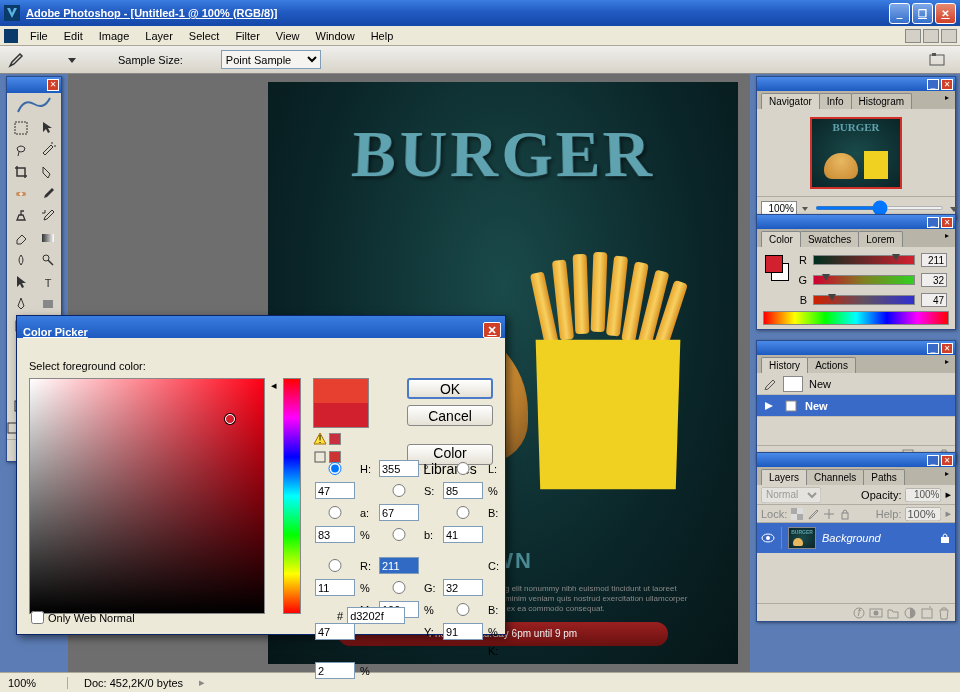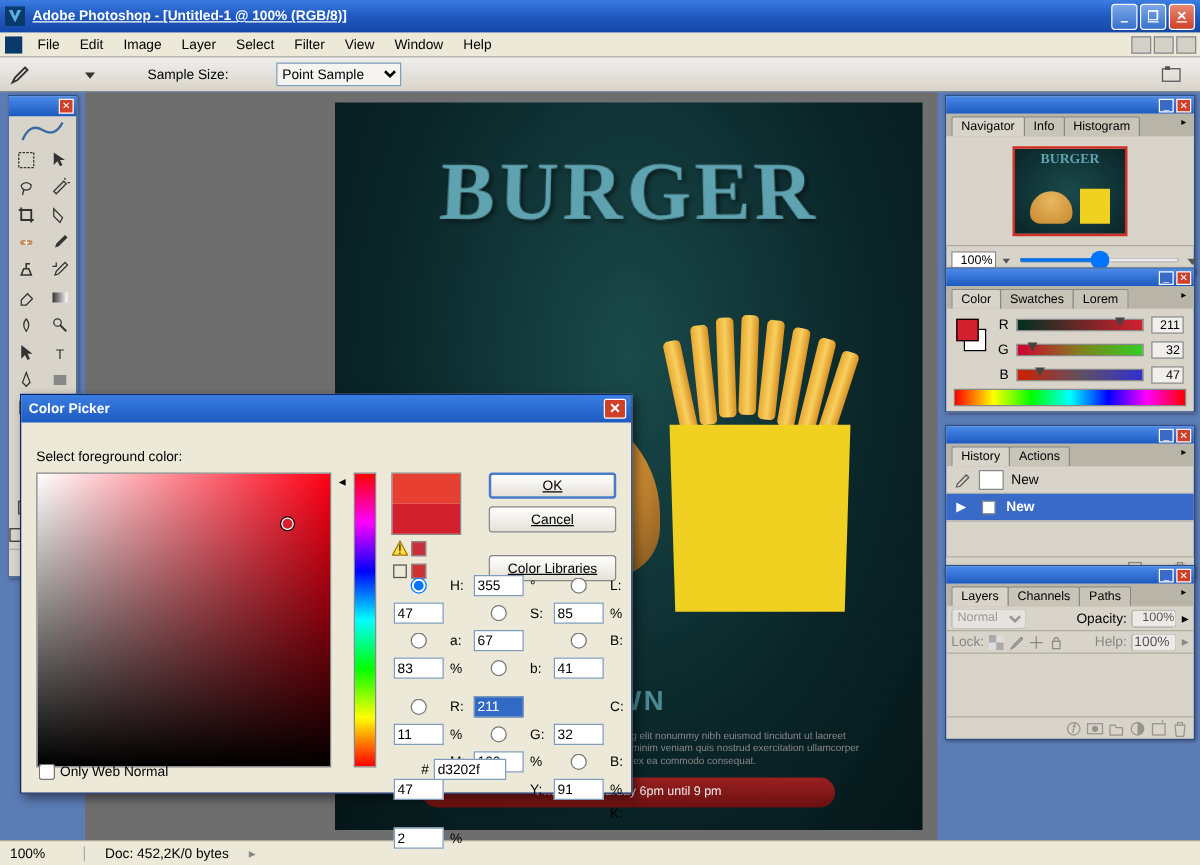--- a/index.html
+++ b/index.html
@@ -115,37 +115,37 @@
 .layers-pal .lthumb { width: 28px; height: 22px; background: radial-gradient(ellipse, #1a4a4a, #0a2528); border: 1px solid #888; position: relative; }
 .layers-pal .lthumb::after { content: 'BURGER'; position: absolute; top: 1px; left: 0; right: 0; font-size: 5px; color: #5fa3b0; text-align: center; font-weight: bold; }
 .layers-pal .lthumb::before { content: ''; position: absolute; left: 4px; bottom: 2px; width: 10px; height: 8px; background: #e8b860; border-radius: 5px 5px 2px 2px; }
 .layers-pal .lname { flex: 1; font-style: italic; }
 .layers-pal .lock-ic { width: 12px; height: 12px; }
 .layers-pal .lfoot { height: 18px; border-top: 1px solid #b0ac9f; display: flex; align-items: center; padding: 0 4px; gap: 3px; justify-content: flex-end; }
 .layers-pal .lfoot .ficon { width: 14px; height: 14px; opacity: .5; cursor: pointer; }
 
 
 .dialog { position: absolute; left: 16px; top: 315px; width: 490px; background: #ece9d8; border: 1px solid #0a246a; box-shadow: 3px 3px 8px rgba(0,0,0,.5); z-index: 100; }
-.dialog .dhead { height: 22px; background: linear-gradient(to bottom, #3a7de0 0%, #1d5ac0 100%); display: flex; align-items: center; padding: 0 4px; color: white; font-weight: bold; }
+.dialog .dhead { height: 22px; background: linear-gradient(to bottom, #3a7de0 0%, #1d5ac0 100%); display: flex; align-items: flex-end; padding: 0 4px; color: white; font-weight: bold; text-decoration: underline; }
 .dialog .dhead .dtitle { flex: 1; padding-left: 2px; }
 .dialog .dhead .dx { width: 18px; height: 16px; background: #d04028; border: 1px solid white; color: white; text-align: center; line-height: 14px; border-radius: 2px; cursor: pointer; font-size: 11px; font-weight: bold; }
 .dialog .dbody { padding: 10px 12px 8px; }
 .dialog .dlabel { margin-bottom: 6px; display: block; margin-top: 12px; }
 .dialog .picker-row { display: flex; gap: 6px; }
 .dialog .sv-box { width: 236px; height: 236px; position: relative; cursor: crosshair; background: linear-gradient(to top, black, transparent), linear-gradient(to right, white, hsl(355,100%,50%)); border: 1px solid #888; }
 .dialog .sv-cursor { position: absolute; width: 10px; height: 10px; border: 1px solid white; border-radius: 50%; transform: translate(-5px,-5px); box-shadow: 0 0 0 1px black; }
 .dialog .hue-strip { width: 18px; height: 236px; background: linear-gradient(to bottom, red, magenta, blue, cyan, lime, yellow, red); border: 1px solid #888; cursor: pointer; position: relative; }
 .dialog .preview-col { display: flex; flex-direction: column; align-items: flex-start; gap: 4px; margin-left: 6px; }
 .dialog .preview-box { width: 56px; height: 50px; border: 1px solid #888; display: flex; flex-direction: column; }
 .dialog .preview-box .new { flex: 1; background: #e84030; }
 .dialog .preview-box .cur { flex: 1; background: #d3202f; }
 .dialog .warn-col { display: flex; align-items: center; gap: 2px; }
 .dialog .small-sw { width: 12px; height: 12px; border: 1px solid #888; }
 .dialog .btn-col { display: flex; flex-direction: column; gap: 6px; margin-left: auto; }
-.dialog .dbtn { width: 102px; height: 21px; background: linear-gradient(to bottom, #fff, #e5e1d6); border: 1px solid #888; border-radius: 3px; cursor: pointer; font-size: 11px; text-decoration: underline; }
+.dialog .dbtn { width: 86px; height: 21px; background: linear-gradient(to bottom, #fff, #e5e1d6); border: 1px solid #888; border-radius: 3px; cursor: pointer; font-size: 14px; }
 .dialog .dbtn.default { border: 2px solid #4a7ac8; }
 .dialog .num-grid { display: grid; grid-template-columns: auto auto auto auto auto auto; gap: 5px 5px; align-items: center; margin-top: 6px; margin-left: 286px; position: absolute; top: 116px; }
 .dialog .num-grid input[type=radio] { margin: 0; }
 .dialog .num-grid .nlab { font-size: 11px; }
 .dialog .num-grid .ninp { width: 40px; height: 17px; font-size: 11px; border: 1px solid #7f9db9; padding: 0 2px; text-align: left; }
 .dialog .num-grid .ninp.sel { background: #316ac5; color: white; }
 .dialog .num-grid .unit { font-size: 11px; width: 14px; }
 .dialog .num-grid .sep { grid-column: 1 / -1; height: 4px; }
 .dialog .hex-row { position: absolute; bottom: 10px; left: 320px; display: flex; align-items: center; gap: 4px; }
 .dialog .hex-row .ninp { width: 58px; height: 17px; font-size: 11px; border: 1px solid #7f9db9; padding: 0 2px; }
@@ -590,20 +590,37 @@
           <svg width="12" height="12">
             <rect x="3" y="5" width="6" height="6" fill="none" stroke="#888"></rect>
             <path d="M4 5 Q4 2 6 2 Q8 2 8 5" fill="none" stroke="#888"></path>
           </svg>
         </span>
       <span class="sp" style="flex:1"></span>
       <span>Help:</span>
       <input disabled="" style="width: 36px; height: 14px;" value="100%">
       <span>▸</span>
     </div>
+    <div class="layer-row">
+      <span class="eye">
+          <svg width="14" height="14">
+            <ellipse cx="7" cy="7" rx="6" ry="4" fill="none" stroke="#fff"></ellipse>
+            <circle cx="7" cy="7" r="2" fill="#fff"></circle>
+          </svg>
+        </span>
+      <span style="width:1px;height:22px;background:#6a8ac8"></span>
+      <span class="lthumb"></span>
+      <span class="lname">Background</span>
+      <span class="lock-ic">
+          <svg width="12" height="12">
+            <rect x="2" y="5" width="8" height="6" fill="#fff"></rect>
+            <path d="M4 5 Q4 2 6 2 Q8 2 8 5" fill="none" stroke="#fff"></path>
+          </svg>
+        </span>
+    </div>
     <div style="height:50px"></div>
     <div class="lfoot">
       <span class="ficon">
           <svg width="14" height="14">
             <circle cx="7" cy="7" r="5" fill="none" stroke="#555"></circle>
             <text x="7" y="10" font-size="9" text-anchor="middle" fill="#555" font-style="italic">f</text>
           </svg>
         </span>
       <span class="ficon">
           <svg width="14" height="14">

